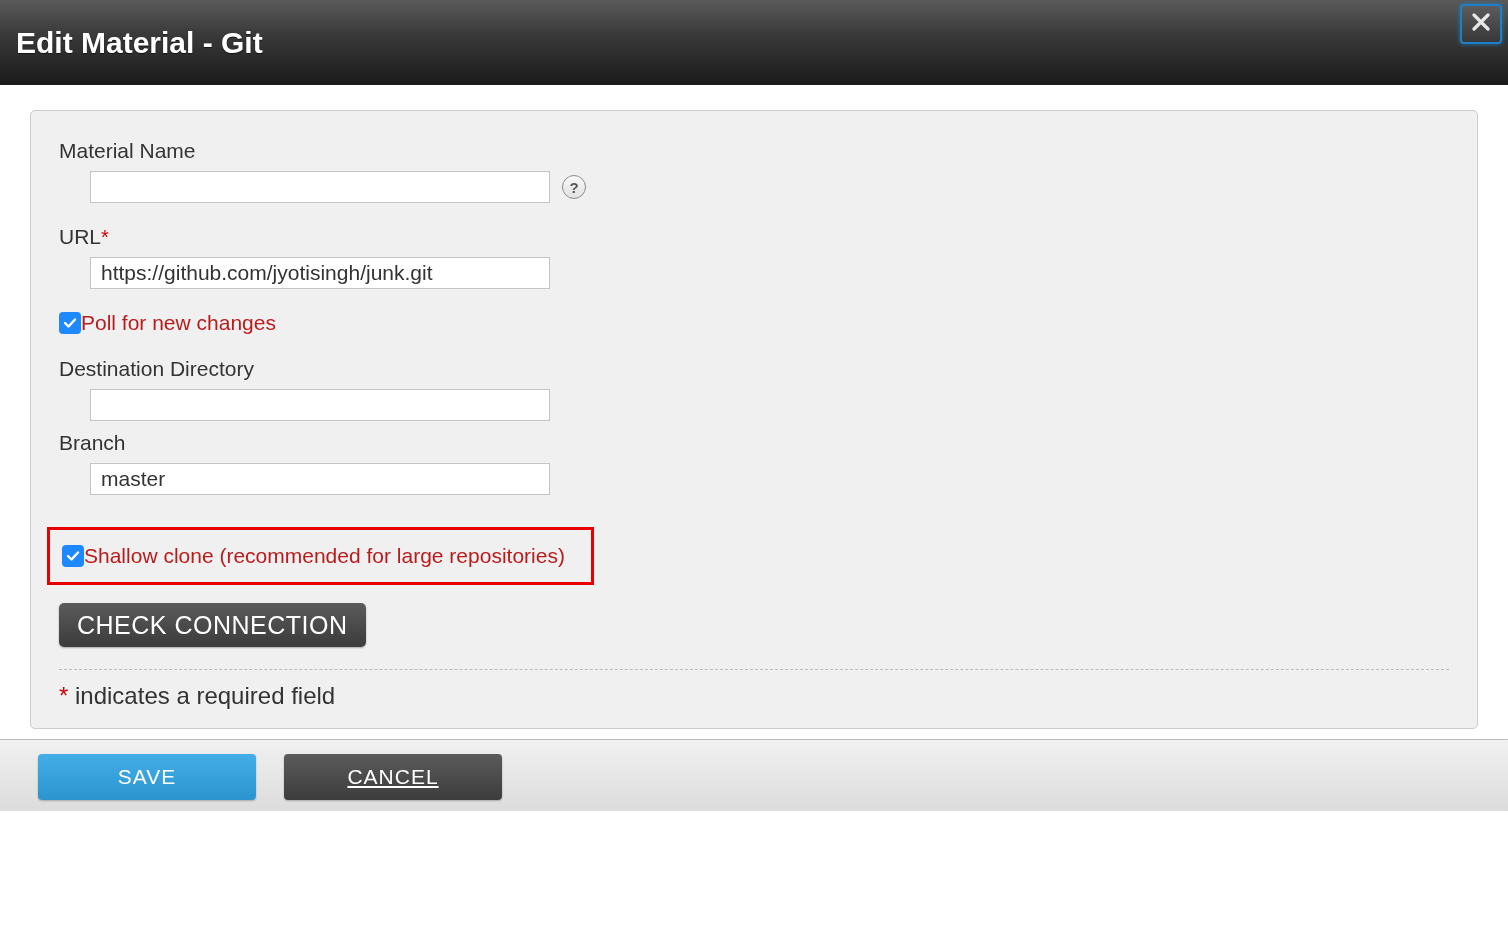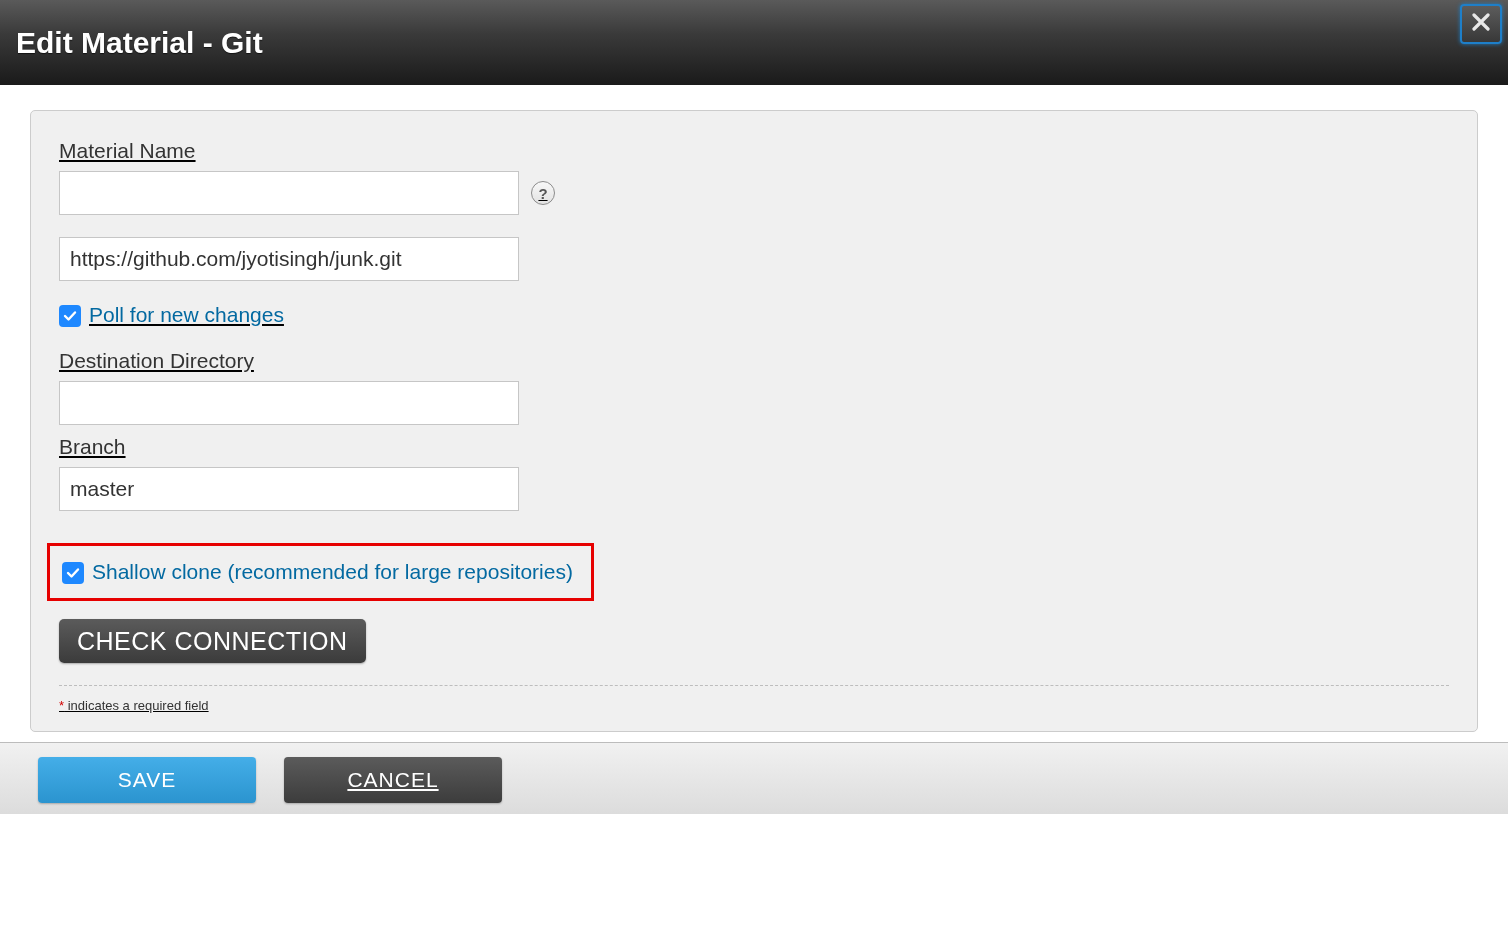--- a/index.html
+++ b/index.html
@@ -38,52 +38,52 @@
     .close-btn svg { width: 18px; height: 18px; }
 
     .form-body {
       padding: 25px 30px 10px 30px;
     }
     .panel {
       background: #f0f0f0;
       border: 1px solid #ccc;
       border-radius: 5px;
       padding: 28px 28px 18px 28px;
-      text-decoration: underline;
     }
     .field { margin-bottom: 22px; }
     .label {
       font-size: 21px;
       color: #333;
       margin-bottom: 8px;
       display: block;
     }
     .required-star { color: #d10000; font-size: 20px; }
     .input-row { display: flex; align-items: center; gap: 12px; }
     .text-input {
       width: 460px;
-      height: 44px;
+      height: 32px;
       border: 1px solid #c6c6c6;
       background: #fff;
       font-size: 21px;
       padding: 0 10px;
       color: #333;
+      margin-left: 31px;
     }
     .help-icon {
       width: 24px; height: 24px;
       border: 1px solid #8c8c8c;
       border-radius: 50%;
       display: flex; align-items: center; justify-content: center;
       color: #555; font-size: 15px; font-weight: bold;
       background: linear-gradient(#f8f8f8, #e2e2e2);
       cursor: pointer;
     }
     .checkbox-row {
-      display: flex; align-items: flex-end; gap: 8px;
-      font-size: 21px; color: #0369a1;
+      display: flex; align-items: center; 
+      font-size: 21px; color: #b91c1c;
     }
     .cb {
       width: 22px; height: 22px;
       background: #1e88ff;
       border-radius: 4px;
       display: flex; align-items: center; justify-content: center;
       cursor: pointer;
       flex-shrink: 0;
     }
     .cb svg { width: 14px; height: 14px; }
@@ -107,21 +107,21 @@
       font-size: 25px;
       letter-spacing: 0.5px;
       cursor: pointer;
       box-shadow: 0 1px 2px rgba(0,0,0,0.3);
     }
 
     .separator {
       border-top: 1px dashed #bdbdbd;
       margin: 22px 0 12px 0;
     }
-    .required-note { color:#333; font-size: 13px; }
+    .required-note { color:#333; font-size: 24px; }
     .required-note .star { color:#d10000; }
 
     .footer {
       background: linear-gradient(to bottom, #f1f1f1, #dcdcdc);
       border-top: 1px solid #bcbcbc;
       padding: 14px 0 0 38px;
       display: flex;
       gap: 28px;
       height: 72px;
     }
@@ -158,20 +158,23 @@
 
     <div class="field">
       <label class="label">Material Name</label>
       <div class="input-row">
         <input type="text" class="text-input" value="" style="">
         <div class="help-icon">?</div>
       </div>
     </div>
 
     <div class="field">
+      <label class="label">
+        <span>URL</span><span class="required-star">*</span>
+      </label>
       <input type="text" class="text-input" value="https://github.com/jyotisingh/junk.git" style="">
     </div>
 
     <div class="field">
       <div class="checkbox-row">
         <div class="cb">
           <span>
             <svg viewBox="0 0 14 14">
                 <path d="M2 7 L5.5 10.5 L12 3.5" stroke="#fff" stroke-width="2.4" fill="none" stroke-linecap="round" stroke-linejoin="round"></path>
               </svg>

